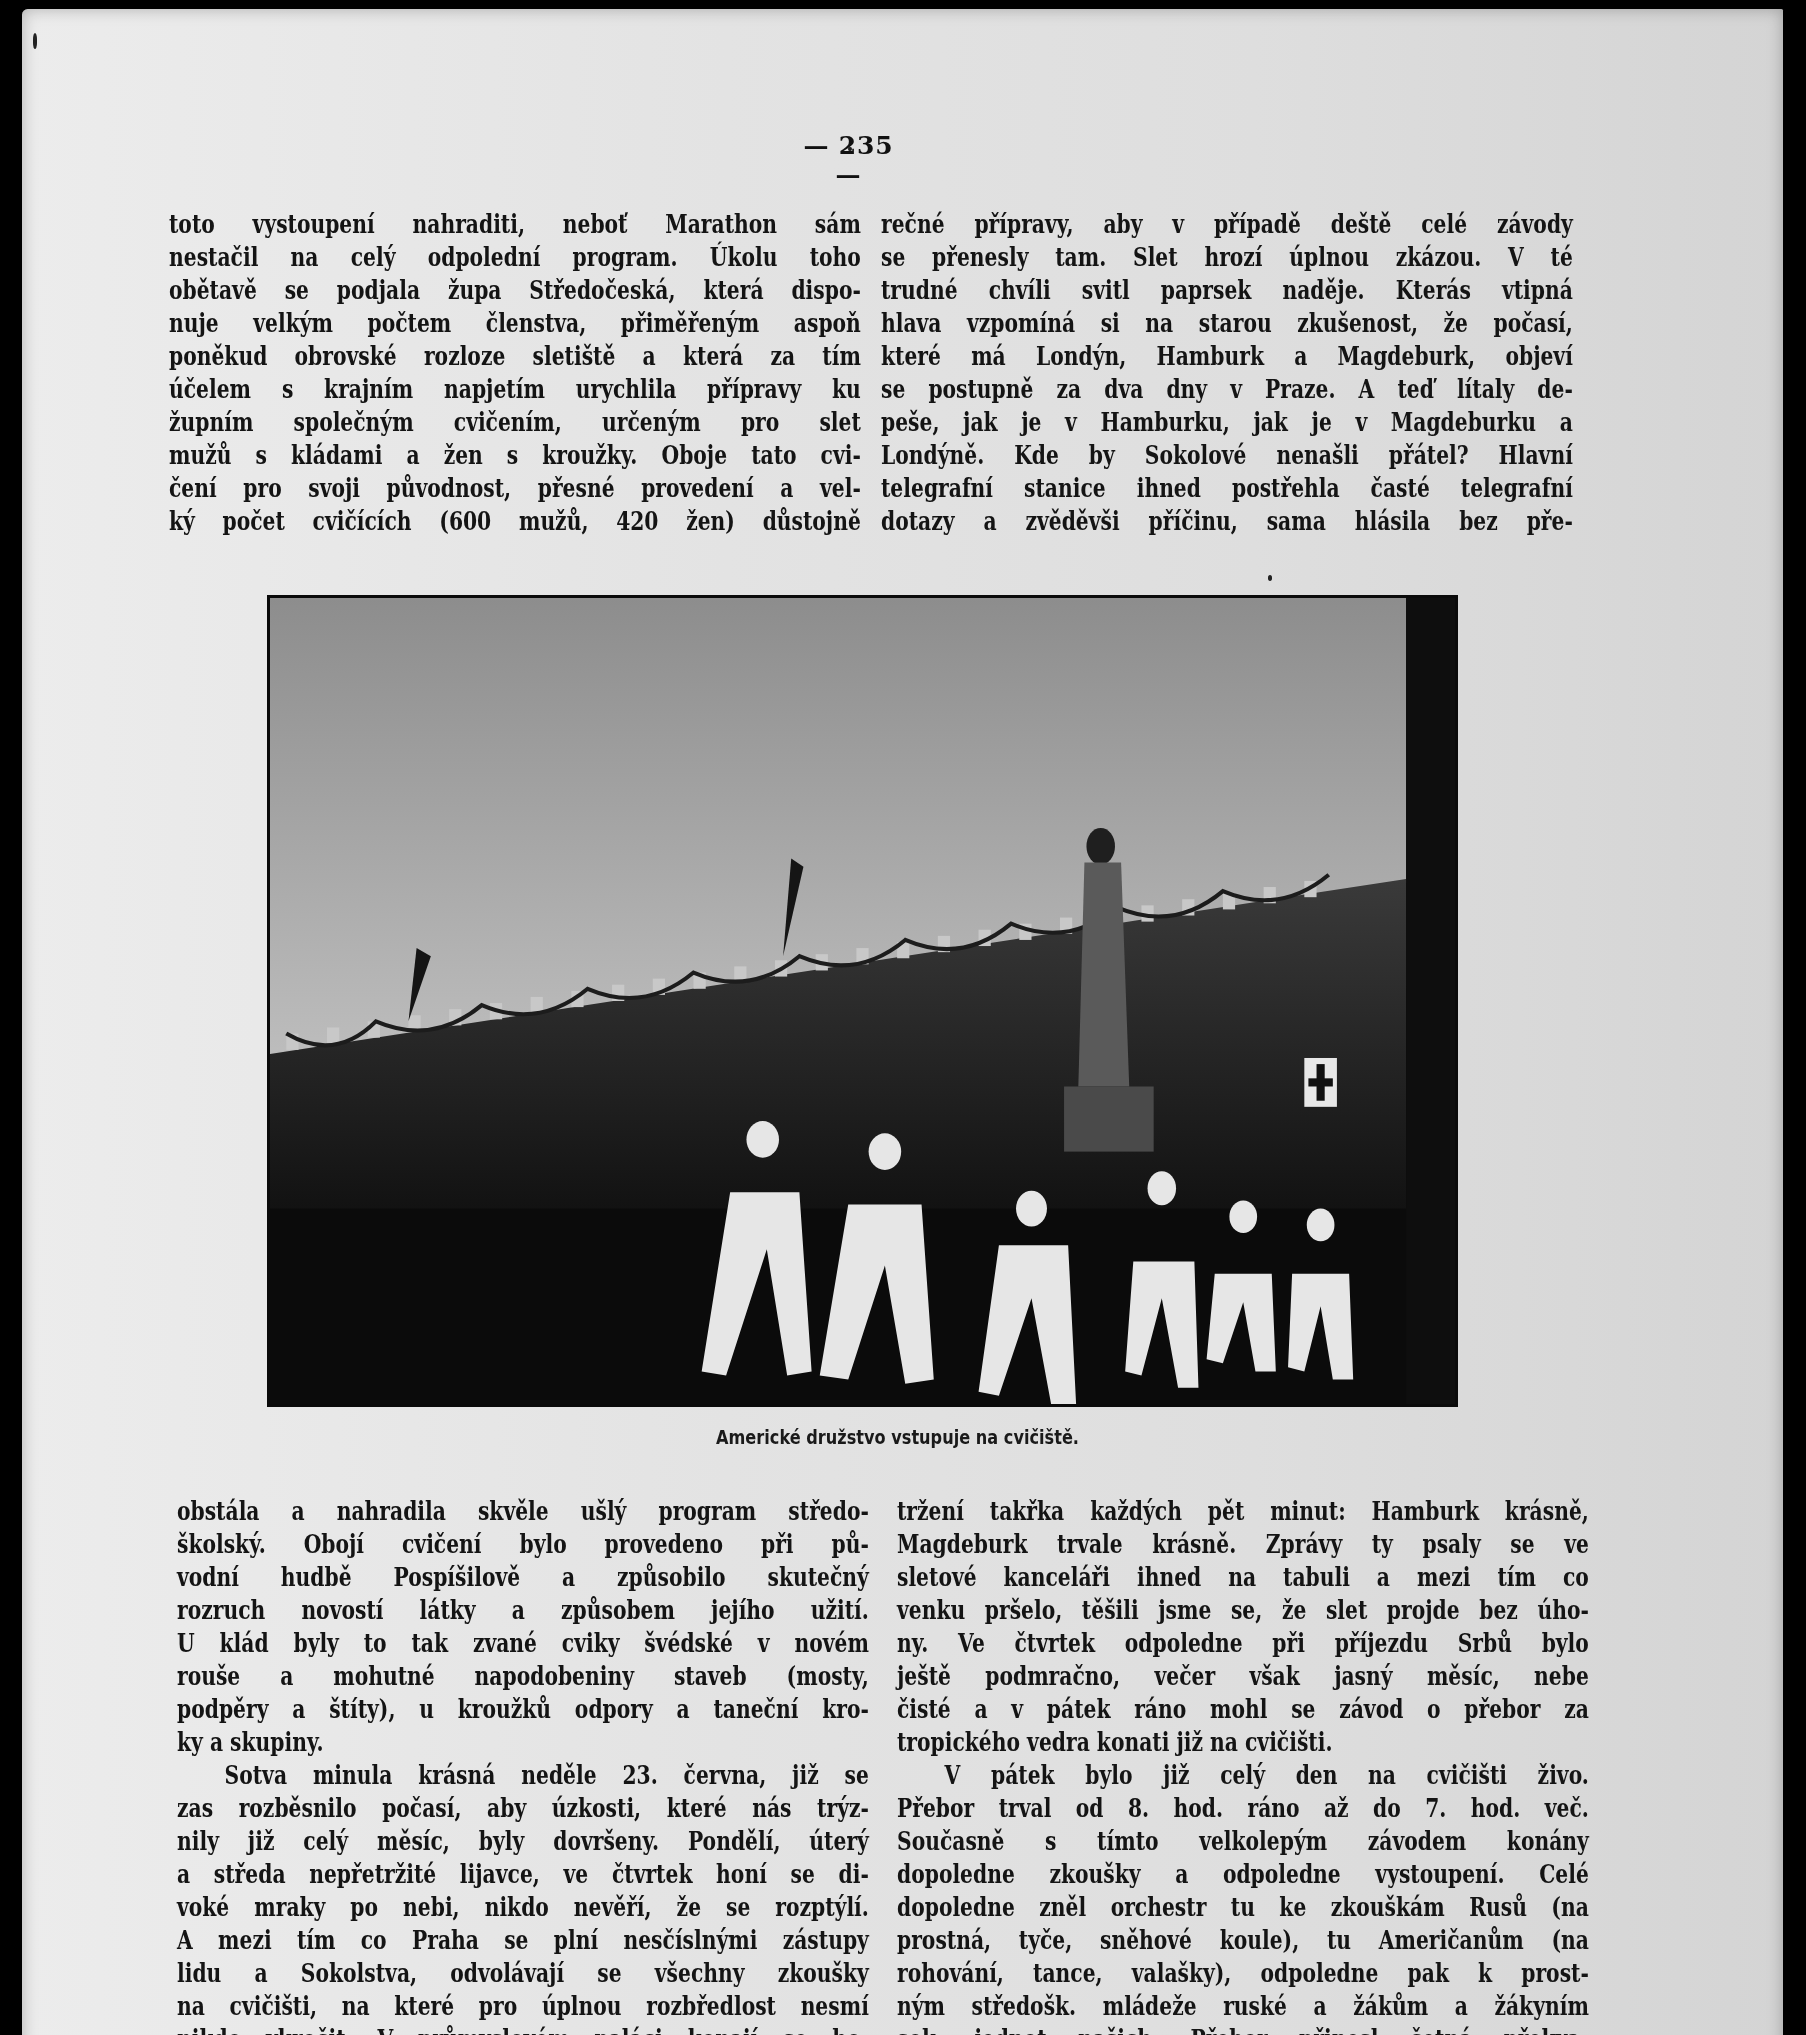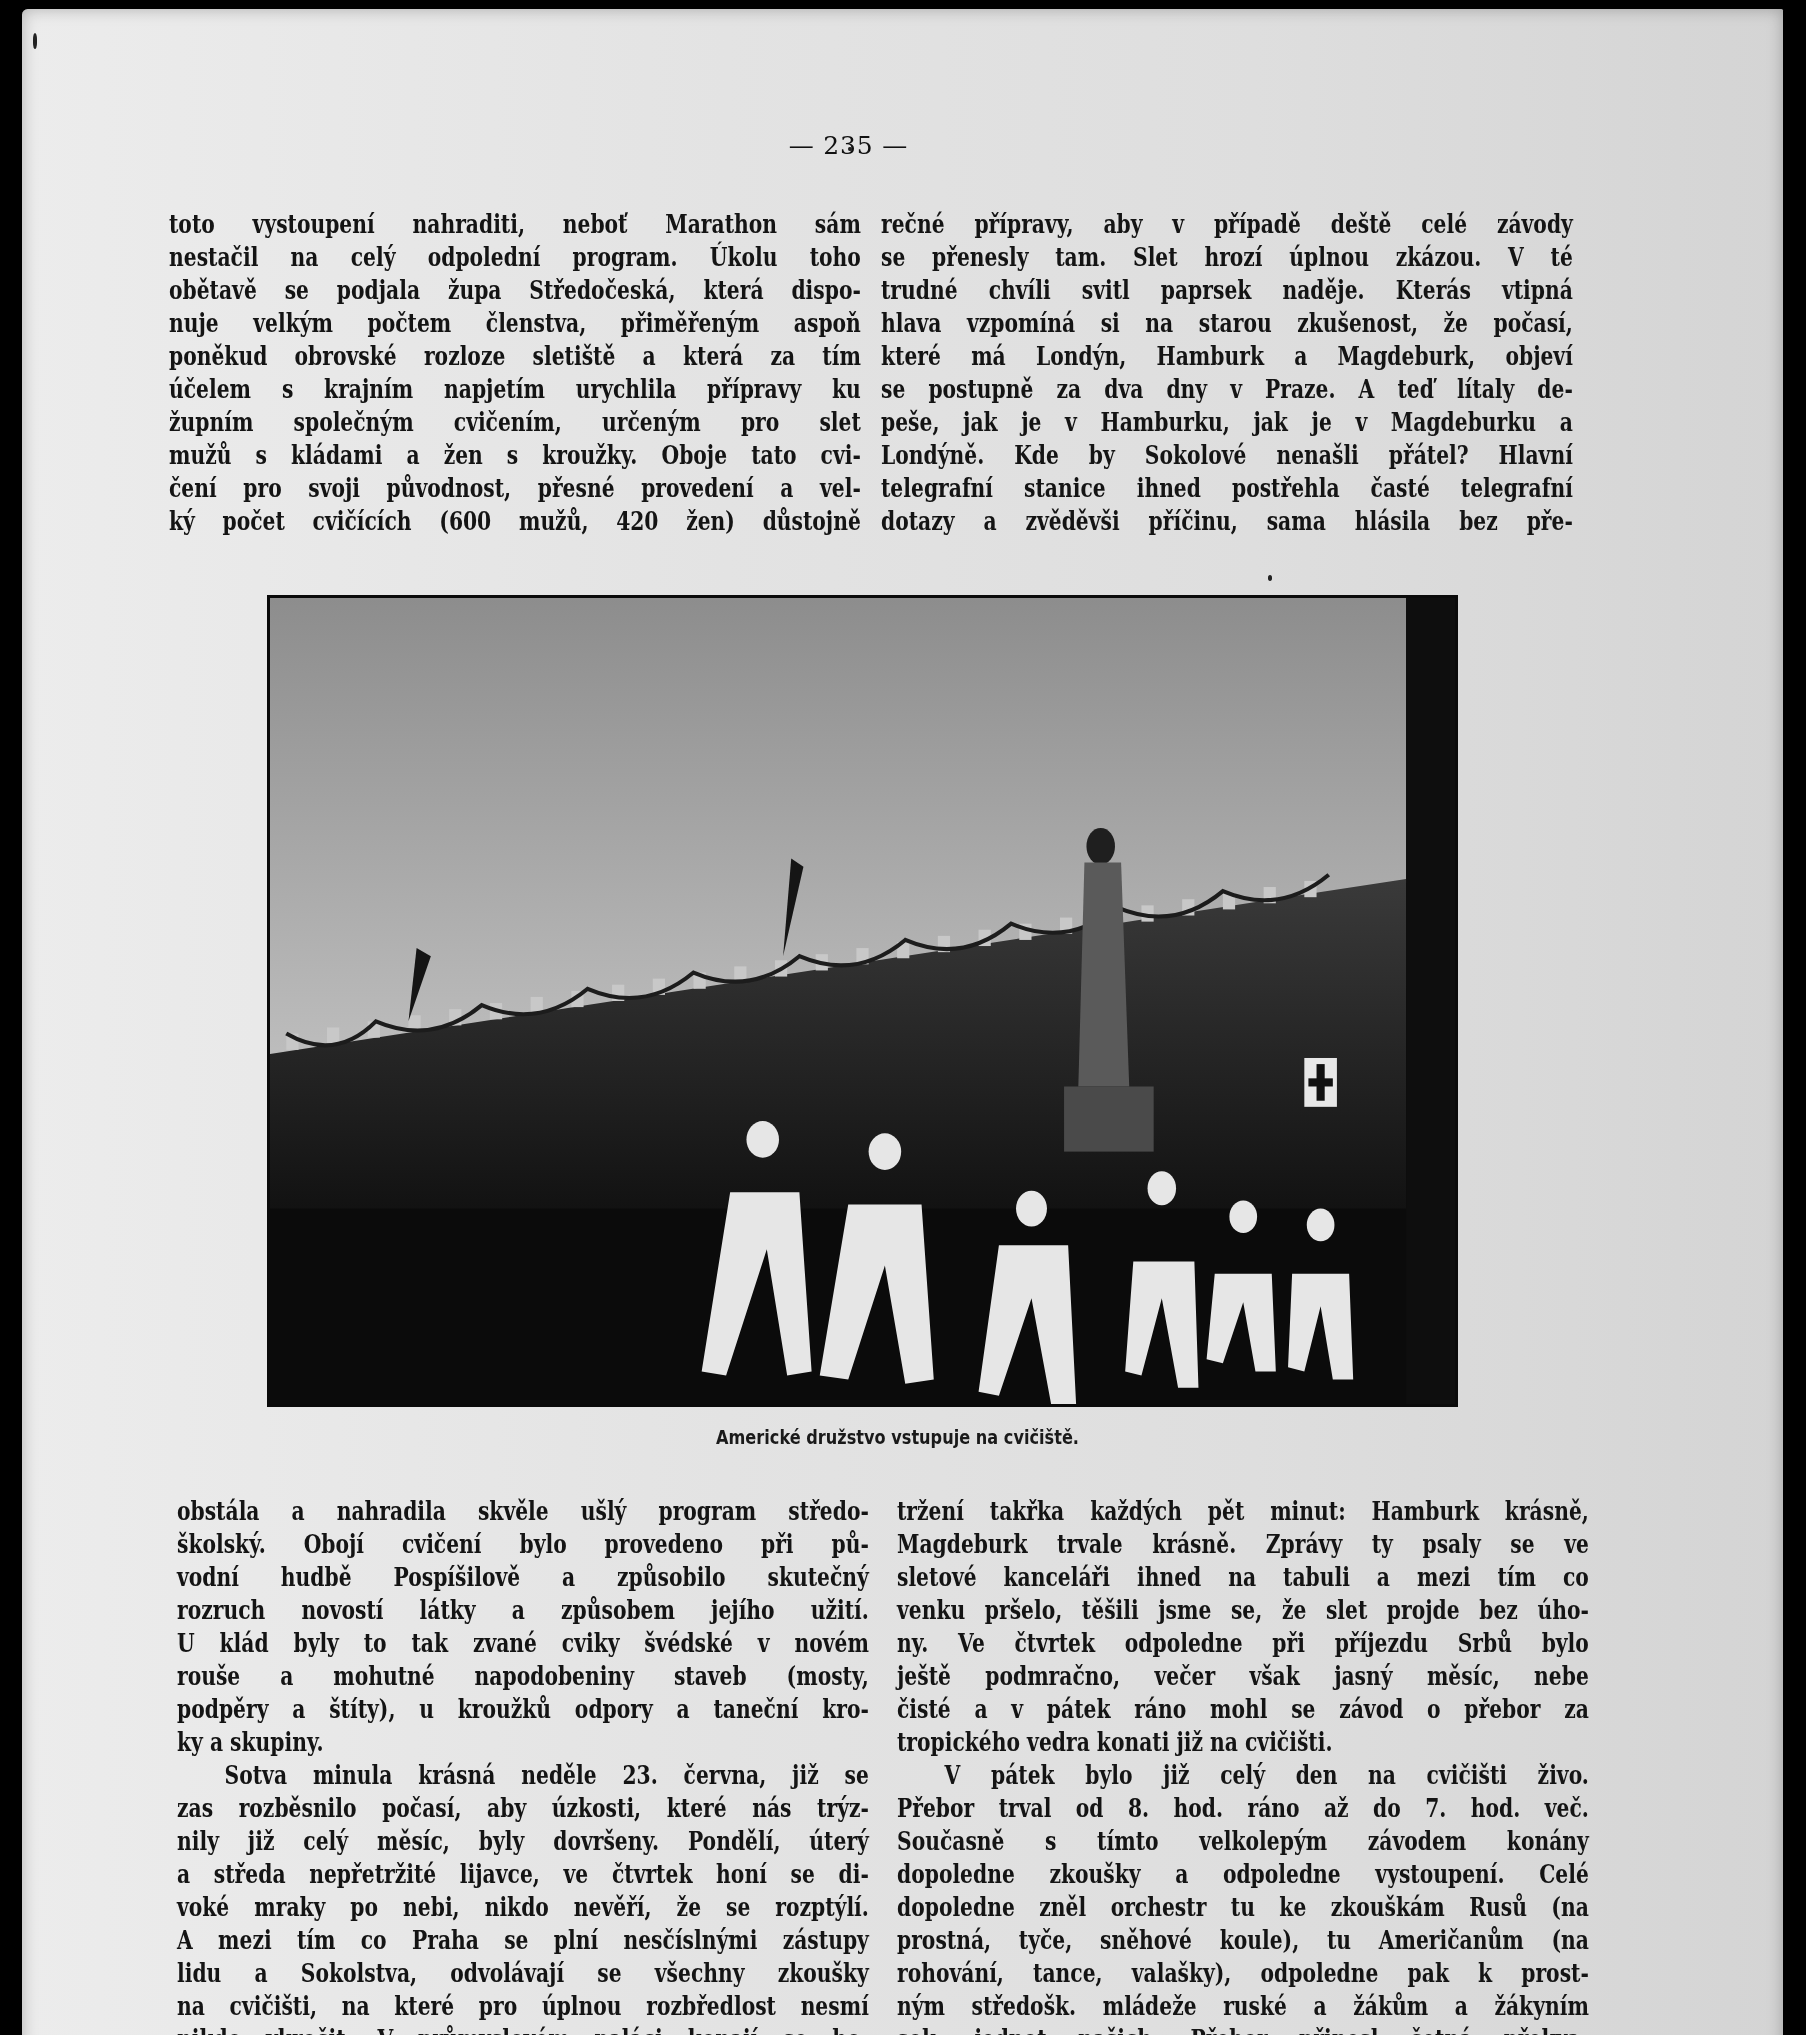--- a/index.html
+++ b/index.html
@@ -17,21 +17,21 @@
       background: linear-gradient(90deg, #ececec 0%, #e3e3e3 40%, #dedede 70%, #d4d4d4 100%);
       border-radius: 5.7px 1.6px 1.6px 1.6px;
       box-shadow: inset 0 0 16.3px rgba(0,0,0,0.25);
     }
     .page-number {
       position: absolute;
       left: 765px; top: 122px;
       width: 122px;
       text-align: center;
       font-size: 25px;
-      font-weight: normal;
+      font-weight: bold;
       color: #111;
       letter-spacing: 0.8px;
     }
     .column {
       position: absolute;
       color: #141414;
       font-size: 26px;
       line-height: 33px;
       font-weight: bold;
       font-family: "DejaVu Serif", serif;

